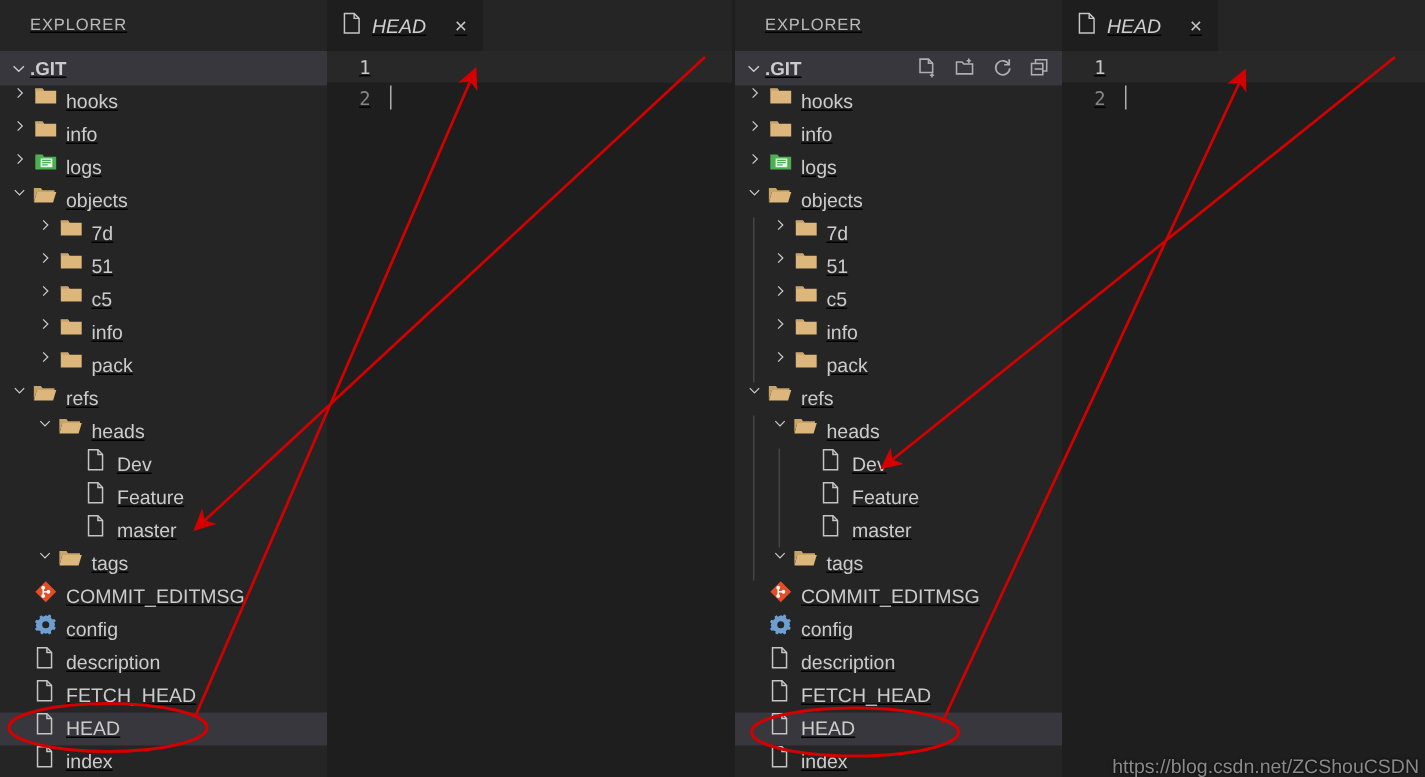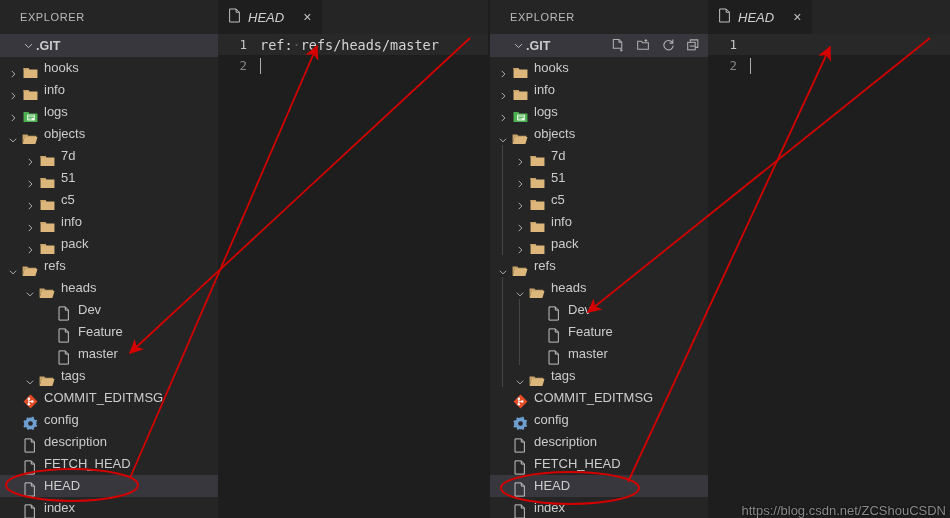--- a/index.html
+++ b/index.html
@@ -5,49 +5,49 @@
   * { box-sizing: border-box; margin: 0; padding: 0; }
   html, body {
     width: 950px; height: 518px;
     background: #1e1e1e;
     font-family: "Liberation Sans", sans-serif;
     overflow: hidden;
   }
   #root { position: relative; width: 950px; height: 518px; }
 
   
-  .pane { position: absolute; top: 0; height: 518px; overflow: hidden; }
+  .pane { position: absolute; top: 0; height: 518px; overflow: hidden; text-decoration: underline; }
   .explorer { background: #252526; }
   .editor   { background: #1e1e1e; }
 
   
   .explorer-title {
     height: 34px; display: flex; align-items: center;
     padding-left: 20px;
     font-size: 11px; letter-spacing: .6px;
     color: #bbbbbb; text-transform: uppercase;
     background: #252526;
   }
 
   
   .root-row {
     height: 23px; display: flex; align-items: center;
     background: #37373d; color: #cccccc;
     font-size: 12.5px; font-weight: bold;
-    padding-left: 20px; position: relative;
+    padding-left: 4px; position: relative;
   }
   .root-row .caret { width: 16px; display: flex; justify-content: center; }
   .root-actions { position: absolute; right: 6px; top: 0; height: 23px;
                   display: flex; align-items: center; gap: 9px; }
   .root-actions .act { width: 16px; height: 16px; display: block; opacity: .85; }
 
   
   .tree { position: relative; }
   .row {
-    height: 22px; display: flex; align-items: flex-end;
+    height: 22px; display: flex; align-items: flex-start;
     color: #cccccc; font-size: 13px; white-space: nowrap;
     position: relative;
   }
   .row.selected { background: #37373d; }
   .row .caret { width: 17px; flex: 0 0 17px; display: flex;
                 align-items: center; justify-content: center; }
   .row .ic    { width: 18px; flex: 0 0 18px; display: flex;
                 align-items: center; justify-content: center; margin-right: 5px; }
   .row .lbl   { line-height: 22px; }
   .caret svg { display: block; }
@@ -388,21 +388,20 @@
               <path d="M10 1v4h4" fill="none" stroke="#c5c5c5" stroke-width="1.2"></path>
             </svg>
         </span>
         <span>HEAD</span>
         <span class="tab-close">×</span>
       </div>
     </div>
     <div class="code" id="code-left">
         <div class="code-line current">
           <span class="ln active">1</span>
-          <span class="code-text">ref:<span class="mid">·</span>refs/heads/master</span>
         </div>
         <div class="code-line">
           <span class="ln">2</span>
           <span class="code-text"><span class="cursor"></span></span>
         </div>
       </div>
   </div>
 
   <div class="pane explorer" style="left:490px; width:218px;">
     <div class="explorer-title">EXPLORER</div>

